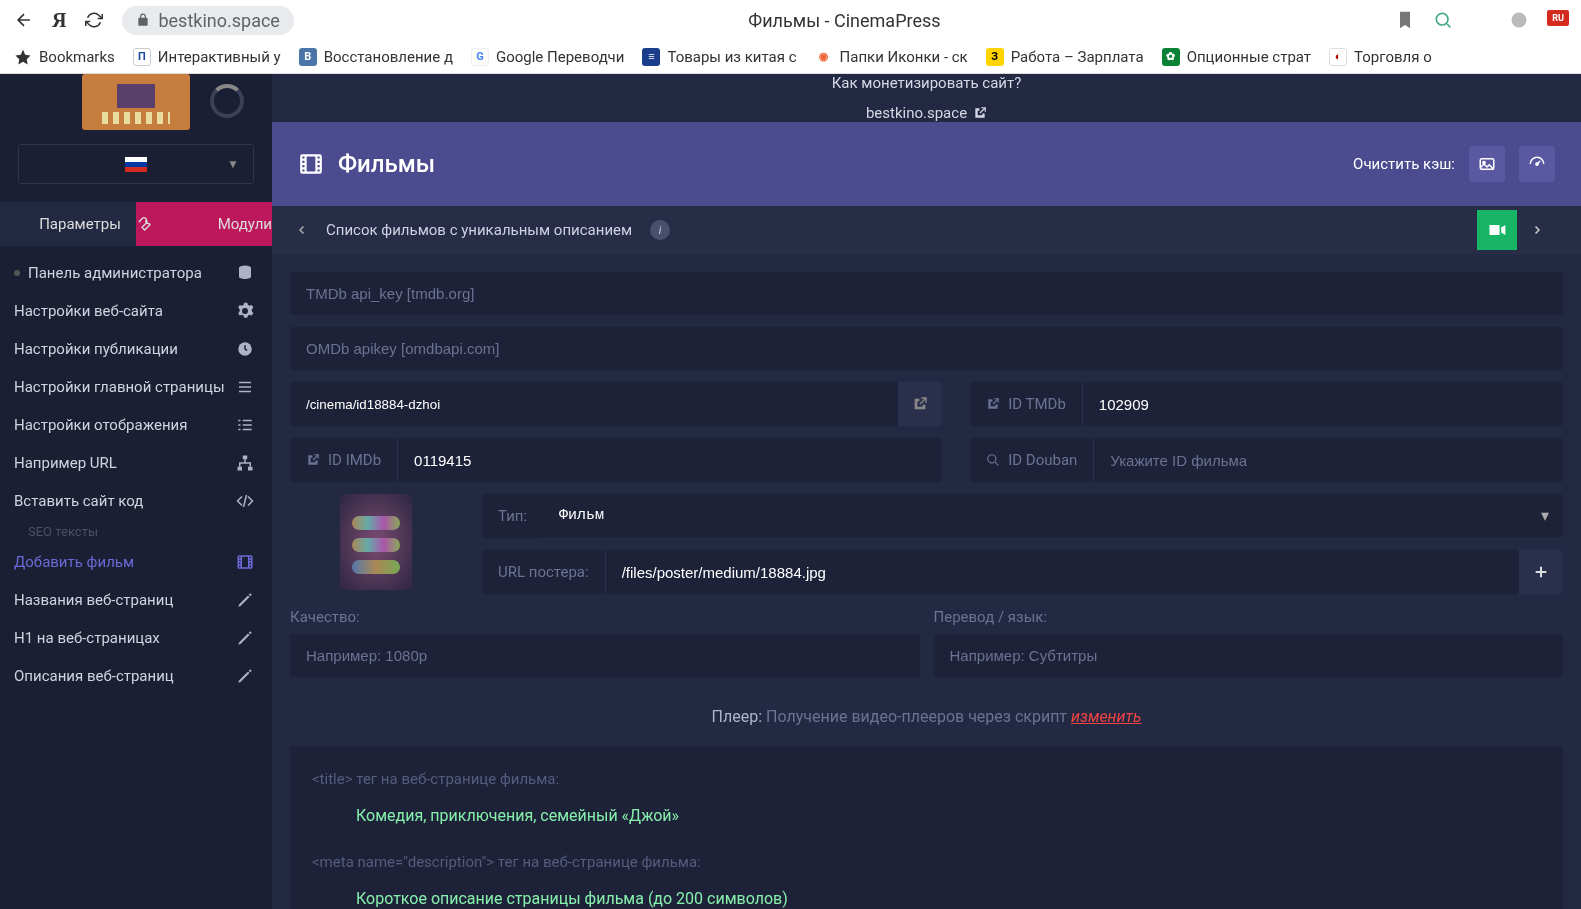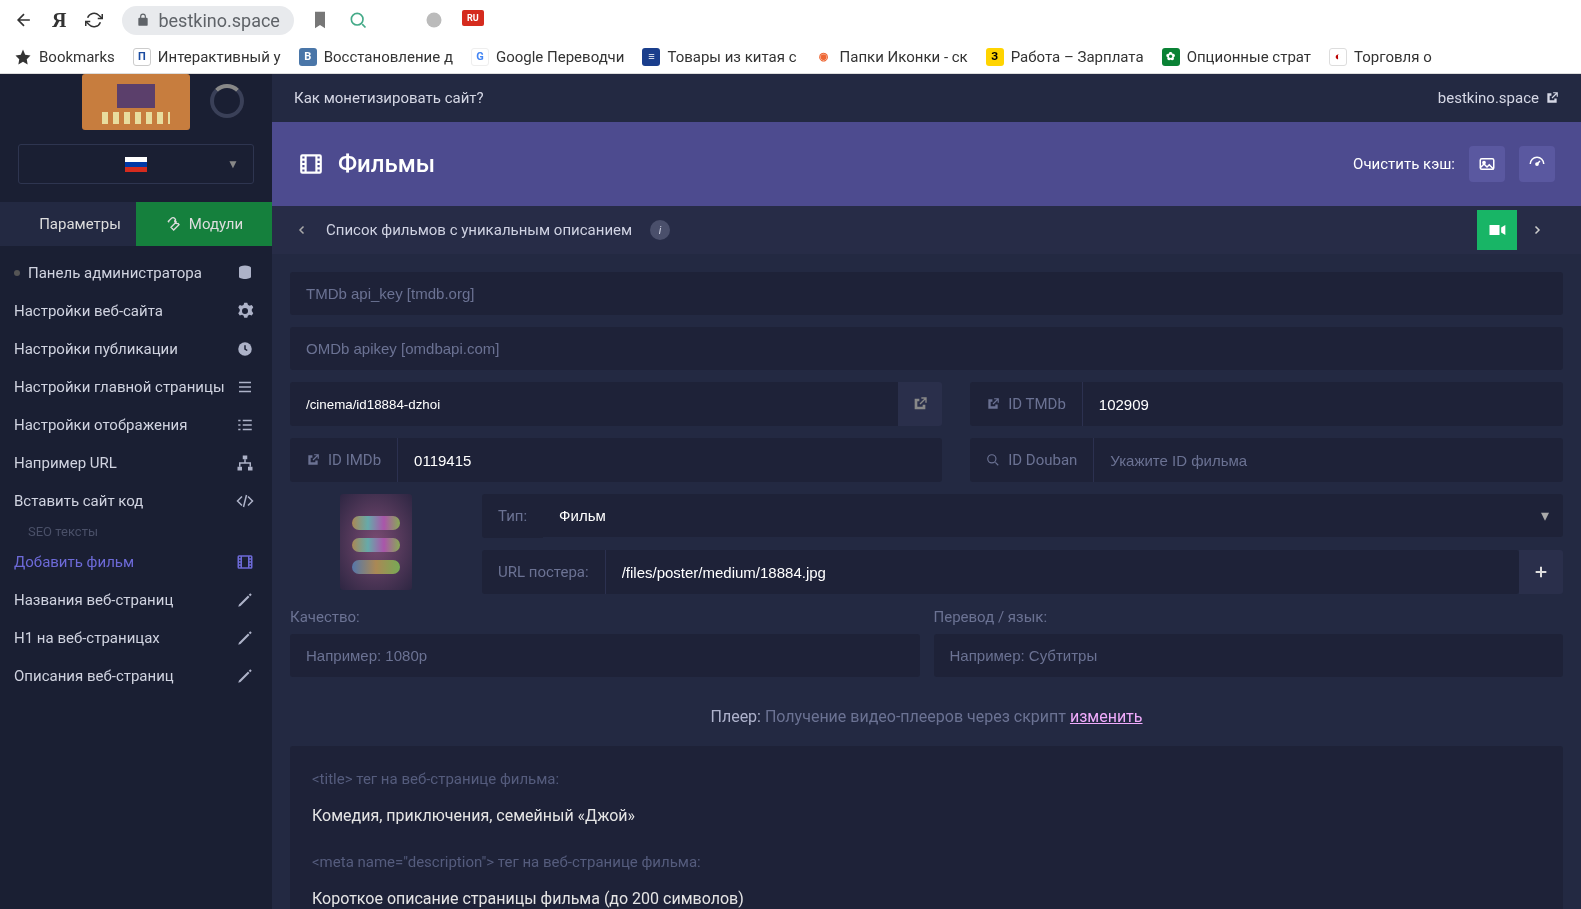--- a/index.html
+++ b/index.html
@@ -29,32 +29,32 @@
 .logo-img::after { content: ''; position: absolute; bottom: 6px; left: 20px; right: 20px; height: 12px; background: repeating-linear-gradient(90deg, #e8dd9e 0 6px, transparent 6px 11px); }
 .loader-dot { position: absolute; right: 28px; top: 10px; width: 34px; height: 34px; border: 4px solid #3a4058; border-top-color: #888; border-radius: 50%; }
 
 .lang-select { margin: 14px 18px 18px; border: 1px solid #2e3550; height: 40px; border-radius: 3px; display: flex; align-items: center; justify-content: center; position: relative; cursor: pointer; }
 .flag-ru { width: 22px; height: 15px; background: linear-gradient(#fff 33%, #0039a6 33% 66%, #d52b1e 66%); }
 .lang-select .caret { position: absolute; right: 14px; color: #888; font-size: 12px; }
 
 .side-tabs { display: flex; }
 .side-tabs .st-tab { flex: 1; display: flex; align-items: center; justify-content: center; gap: 8px; padding: 13px 0; color: #ddd; cursor: pointer; font-size: 15px; }
 .side-tabs .st-tab.active { background: #232942; }
-.side-tabs .st-tab:not(.active) { background: #15803d; }
+.side-tabs .st-tab:not(.active) { background: #be185d; justify-content: space-between; }
 
 .side-menu { flex: 1; overflow-y: auto; padding-top: 8px; }
 .sm-item { display: flex; align-items: center; justify-content: space-between; padding: 10px 18px 10px 14px; cursor: pointer; font-size: 15px; color: #d0d3e0; }
 .sm-item.active { color: #6d6ad8; }
 .sm-item .dot-lead { display: flex; align-items: center; gap: 8px; }
 .sm-item .bullet { width: 6px; height: 6px; border-radius: 50%; background: #555; }
 .sm-item .sm-icon { width: 18px; height: 18px; color: #adb2c8; }
 .sm-sub { padding-left: 28px; font-size: 13px; color: #4a5068; padding-top: 4px; padding-bottom: 4px; }
 
 .main { flex: 1; display: flex; flex-direction: column; background: #232942; overflow: hidden; }
-.topbar { height: 48px; background: #232942; display: flex; align-items: center; justify-content: space-between; padding: 0 22px; color: #d5d7e5; font-size: 15px; }
+.topbar { height: 48px; background: #232942; display: flex; align-items: center; justify-content: space-between; padding: 0 22px; color: #d5d7e5; font-size: 15px; flex-direction: column; }
 .topbar a { color: #d5d7e5; text-decoration: none; }
 .topbar .site-link { display: flex; align-items: center; gap: 6px; }
 
 .page-header { background: #4d4b8f; color: #fff; padding: 24px 26px; display: flex; align-items: center; justify-content: space-between; }
 .page-header h1 { font-size: 24px; font-weight: 500; display: flex; align-items: center; gap: 14px; }
 .ph-right { display: flex; align-items: center; gap: 14px; font-size: 15px; }
 .ph-btn { width: 36px; height: 36px; background: #5a58a0; border-radius: 4px; display: flex; align-items: center; justify-content: center; cursor: pointer; }
 
 .breadcrumb-row { background: #272c47; height: 48px; display: flex; align-items: center; padding: 0 24px; color: #cfd2e2; font-size: 15px; gap: 18px; }
 .bc-left { display: flex; align-items: center; gap: 18px; flex: 1; }
@@ -80,34 +80,34 @@
 .plain-addon-in { flex: 1; background: #1e2238; border: none; color: #fff; padding: 13px 16px; border-radius: 3px 0 0 3px; }
 
 .poster-row { display: flex; gap: 20px; margin-bottom: 14px; }
 .poster-thumb { width: 72px; height: 96px; background: radial-gradient(#7a4b72, #2d2642); border-radius: 3px; margin-left: 50px; margin-right: 50px; position: relative; }
 .poster-thumb::before, .poster-thumb::after { content:''; position:absolute; left:12px; right:12px; height:14px; border-radius:7px; background: linear-gradient(90deg,#a85,#6aa,#a5a,#8a5); }
 .poster-thumb::before { top: 22px; }
 .poster-thumb::after { top: 44px; }
 .poster-thumb .ring3 { position:absolute; left:12px; right:12px; top:66px; height:14px; border-radius:7px; background: linear-gradient(90deg,#57a,#a85,#7a5); }
 .poster-fields { flex: 1; display: flex; flex-direction: column; gap: 12px; }
 .select-wrap { position: relative; }
-.select-wrap select { width: 100%; background: #1e2238; border: none; color: #fff; padding: 13px 16px; font-size: 15px; appearance: none; border-radius: 0 3px 3px 0; }
+.select-wrap select { width: 100%; background: #1e2238; border: none; color: #fff; padding: 13px 16px; font-size: 15px; appearance: none; border-radius: 0 3px 3px 0; font-family: Liberation Mono, monospace; }
 .select-wrap::after { content: '▾'; position: absolute; right: 14px; top: 12px; color: #aaa; pointer-events: none; }
 
 .two-col { display: flex; gap: 14px; margin-bottom: 14px; }
 .col-half { flex: 1; }
 .form-label { color: #6b7293; font-size: 15px; margin-bottom: 8px; display: block; }
 
 .player-row { text-align: center; color: #6b7293; font-size: 16px; padding: 16px 0 20px; }
 .player-row .strong { color: #aeb2cc; }
-.player-row .link { color: #f0abfc; text-decoration: underline; cursor: pointer; }
+.player-row .link { color: #ef4444; text-decoration: underline; cursor: pointer; font-style: italic; }
 
 .meta-box { background: #1e2238; border-radius: 3px; padding: 24px 22px; }
 .meta-box .meta-label { color: #555c7d; font-size: 15px; margin-bottom: 18px; }
-.meta-box .meta-value { color: #e5e5e5; font-size: 16px; margin-bottom: 28px; }
+.meta-box .meta-value { color: #86efac; font-size: 16px; margin-bottom: 28px; margin-left: 44px; }
 
 svg { display: block; }
 </style>
 </head>
 <body>
 
 <div class="browser-bar">
   <div class="nav-btn">
     <svg width="20" height="20" viewBox="0 0 24 24" fill="none" stroke="currentColor" stroke-width="2">
         <path d="M19 12H5M12 19l-7-7 7-7"></path>
@@ -119,20 +119,21 @@
         <path d="M23 4v6h-6M1 20v-6h6"></path>
         <path d="M3.51 9a9 9 0 0114.85-3.36L23 10M1 14l4.64 4.36A9 9 0 0020.49 15"></path>
       </svg>
   </div>
   <div class="address-wrap">
     <svg class="lock-icon" viewBox="0 0 24 24" fill="currentColor">
         <path d="M18 8h-1V6a5 5 0 00-10 0v2H6a2 2 0 00-2 2v10a2 2 0 002 2h12a2 2 0 002-2V10a2 2 0 00-2-2zM9 6a3 3 0 016 0v2H9V6z"></path>
       </svg>
     <span class="address-text">bestkino.space</span>
   </div>
+  <div class="page-title-browser">Фильмы - CinemaPress</div>
   <div class="browser-right">
     <svg class="ic" viewBox="0 0 24 24" fill="currentColor">
         <path d="M6 2h12v20l-6-4-6 4z"></path>
       </svg>
     <svg class="ic" viewBox="0 0 24 24" fill="none" stroke="#4a8" stroke-width="2">
         <circle cx="11" cy="11" r="7"></circle>
         <path d="M21 21l-4-4"></path>
       </svg>
     <svg class="ic" viewBox="0 0 24 24" fill="#3c3">
         <path d="M12 2v12m0 0l-5-5m5 5l5-5M4 20h16"></path>

